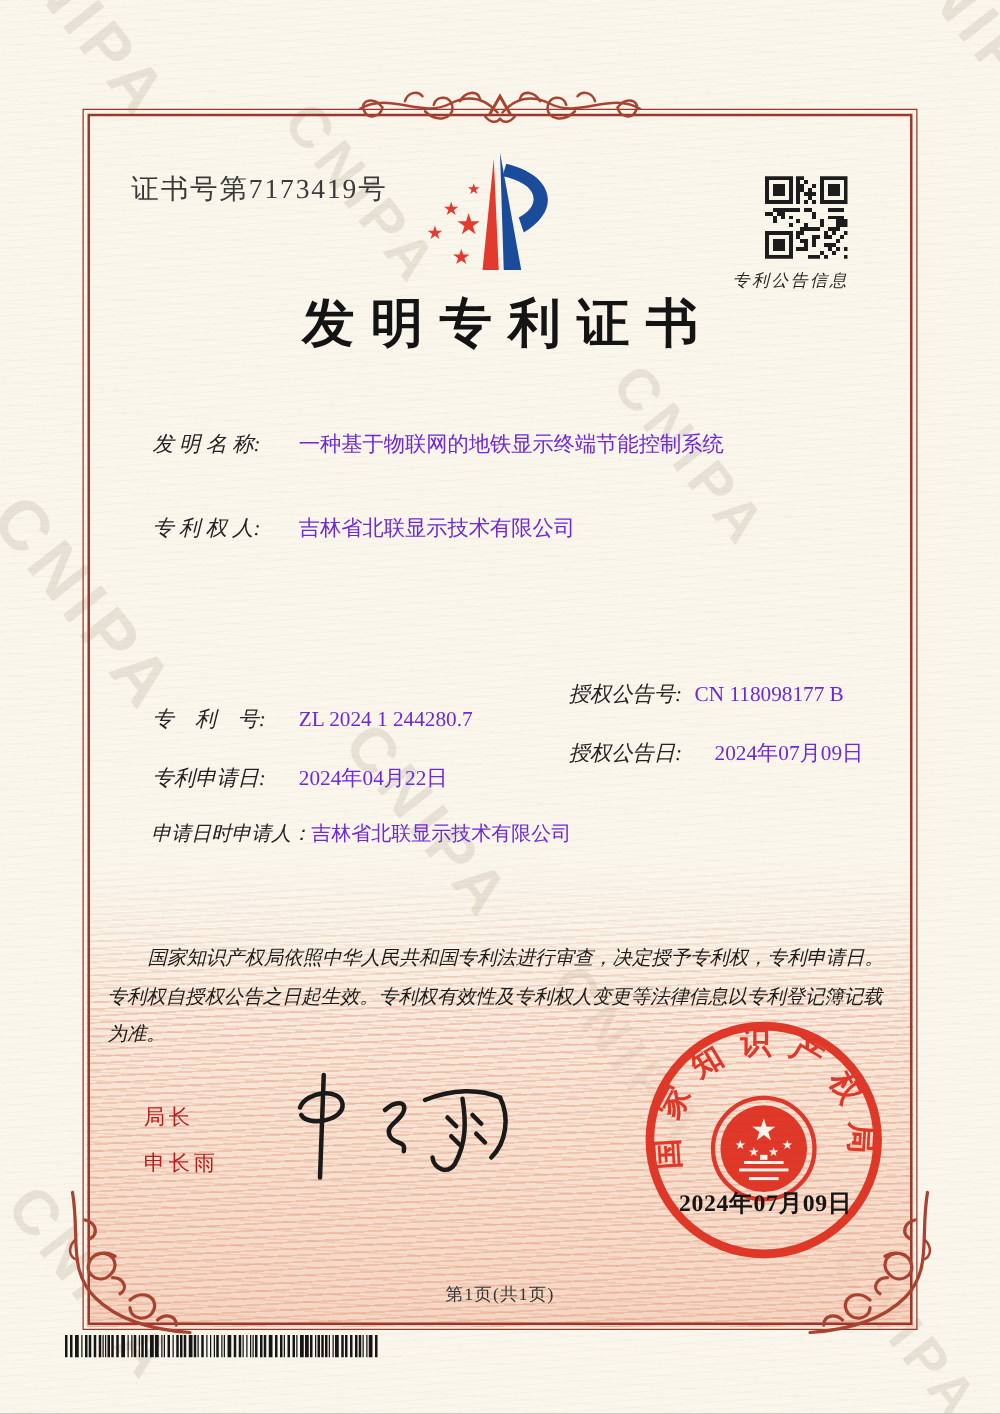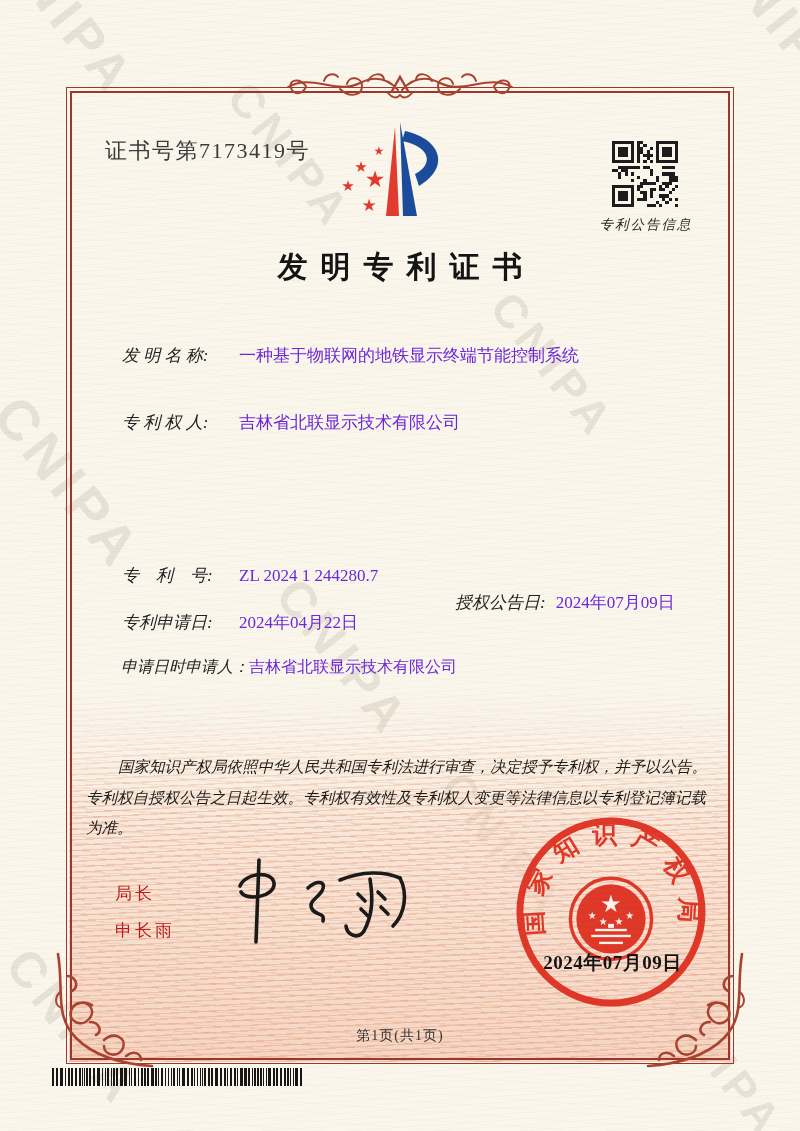--- a/index.html
+++ b/index.html
@@ -47,28 +47,27 @@
   }
   .wm{
     position:absolute;font-family:"Liberation Sans","DejaVu Sans",sans-serif;
     font-weight:bold;color:rgba(118,103,78,.14);transform:rotate(52deg);
     letter-spacing:6px;user-select:none;white-space:nowrap;
   }
   .cert-no{position:absolute;left:105px;top:136px;font-size:22px;color:#3a3a3a;letter-spacing:1.5px;}
   .logo{position:absolute;left:325px;top:118px;width:150px;height:114px;}
   .qr{position:absolute;left:612px;top:141px;width:66px;height:66px;}
   .qr-caption{
-    position:absolute;left:586px;top:216px;width:120px;text-align:center;
+    position:absolute;left:586px;top:216px;width:120px;
     font-size:13.5px;font-style:italic;letter-spacing:2px;color:#2a2620;
   }
   .title{
     position:absolute;left:0;top:231px;width:100%;text-align:center;
-    font-size:30px;font-weight:bold;letter-spacing:13px;color:#141414;
+    font-size:42px;font-weight:bold;letter-spacing:13px;color:#141414;
     text-indent:13px;
-    margin-top:16px;
   }
   .row{position:absolute;left:105px;width:600px;font-size:17px;white-space:pre;}
   .row .lab{display:inline-block;min-width:117px;color:#222;font-style:italic;}
   .row .val{color:#6d28d9;}
   .row .pair2{position:absolute;left:350px;top:0;}
   .row.small{font-size:16px;}
   .r1{top:324px}.r2{top:391px}.r3{top:446px}.r4{top:494px}
   .r5{top:544px}.r6{top:591px}.r7{top:639px}.r8{top:684px}
   .statement{
     position:absolute;left:86px;top:752px;width:632px;
@@ -374,31 +373,32 @@
   <div class="title">发明专利证书</div>
 
   <div class="row r1">
     <span class="lab">发 明 名 称:</span><span class="val">一种基于物联网的地铁显示终端节能控制系统</span>
   </div>
   <div class="row r2">
     <span class="lab">专 利 权 人:</span><span class="val">吉林省北联显示技术有限公司</span>
   </div>
   <div class="row r5">
     <span class="lab">专　利　号:</span><span class="val">ZL 2024 1 244280.7</span>
+    <span class="pair2"><span class="lab" style="min-width:0;margin-right:10px">授权公告号:</span><span class="val">CN 118098177 B</span></span>
   </div>
   <div class="row r6">
     <span class="lab">专利申请日:</span><span class="val">2024年04月22日</span>
-    <span class="pair2"><span class="lab" style="min-width:0;margin-right:10px">授权公告日:</span><span class="val">2024年07月09日</span></span>
+    <span class="pair2"><span class="lab" style="min-width:0;margin-right:26px">授权公告日:</span><span class="val">2024年07月09日</span></span>
   </div>
   <div class="row r7 small">
     <span class="lab">申请日时申请人：</span><span class="val">吉林省北联显示技术有限公司</span>
   </div>
 
   <div class="statement">
-    <div class="l1">国家知识产权局依照中华人民共和国专利法进行审查，决定授予专利权，并予以公告。</div>
+    <div class="l1">国家知识产权局依照中华人民共和国专利法进行审查，决定授予专利权，专利申请日。</div>
     <div class="l2">专利权自授权公告之日起生效。专利权有效性及专利权人变更等法律信息以专利登记簿记载为准。</div>
   </div>
 
   <div class="signer t1">局长</div>
   <div class="signer t2">申长雨</div>
   <svg class="sig-svg" viewBox="0 0 215 100" aria-hidden="true">
     <g stroke="#1a1a1a" stroke-width="3.6" fill="none" stroke-linecap="round" stroke-linejoin="round">
       <path d="M47,8 C46,34 45,62 44,90"></path>
       <path d="M28,34 C33,21 60,18 62,31 C64,44 35,50 29,40"></path>
       <path d="M96,36 C106,27 115,30 110,39 C105,47 96,49 100,57 C104,64 113,60 111,69"></path>

